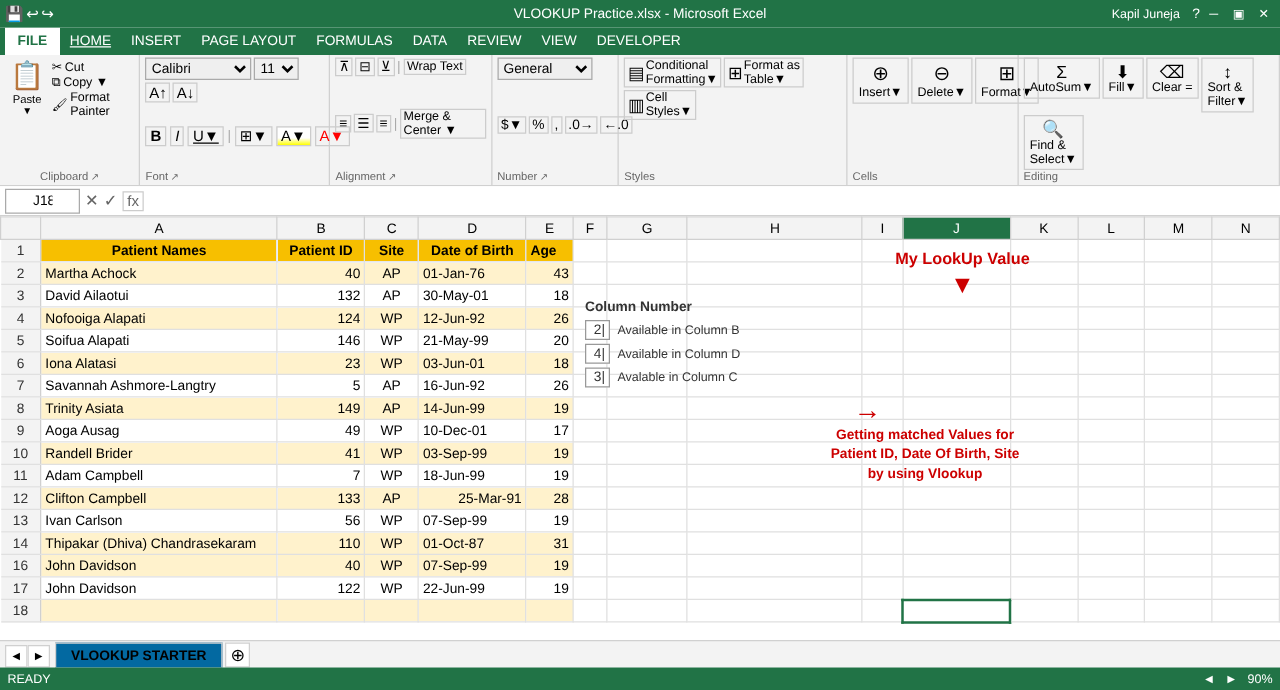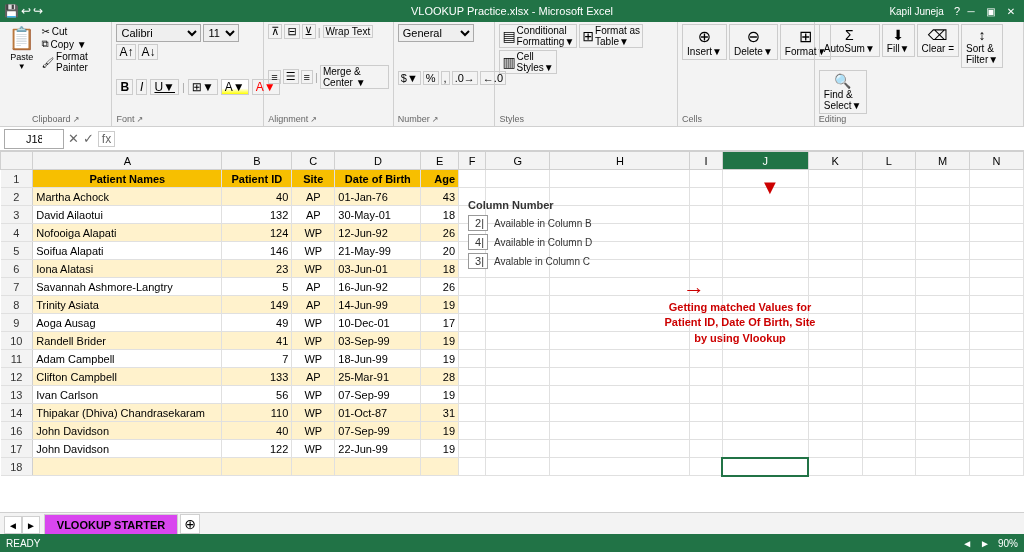--- a/index.html
+++ b/index.html
@@ -20,20 +20,31 @@
     <span>VLOOKUP Practice.xlsx - Microsoft Excel</span>
     <div style="position:absolute; right:4px; display:flex; align-items:center; gap:2px;">
       <span style="font-size:10px; margin-right:8px;">Kapil Juneja</span>
       <span style="cursor:pointer; font-size:11px; color:white;">?</span>
       <button style="width:18px;height:18px;background:transparent;border:none;color:white;cursor:pointer;font-size:10px;">─</button>
       <button style="width:18px;height:18px;background:transparent;border:none;color:white;cursor:pointer;font-size:10px;">▣</button>
       <button style="width:18px;height:18px;background:transparent;border:none;color:white;cursor:pointer;font-size:10px;">✕</button>
     </div>
   </div>
 
+  <div style="background:#217346; display:flex; height:22px; align-items:center; padding:0 4px;">
+    <div style="background:white; color:#217346; padding:2px 10px; font-size:11px; height:22px; display:flex; align-items:center; font-weight:bold; cursor:pointer;">FILE</div>
+    <div style="color:white; padding:2px 8px; font-size:11px; height:22px; display:flex; align-items:center; cursor:pointer; text-decoration:underline;">HOME</div>
+    <div style="color:white; padding:2px 8px; font-size:11px; height:22px; display:flex; align-items:center; cursor:pointer;">INSERT</div>
+    <div style="color:white; padding:2px 8px; font-size:11px; height:22px; display:flex; align-items:center; cursor:pointer;">PAGE LAYOUT</div>
+    <div style="color:white; padding:2px 8px; font-size:11px; height:22px; display:flex; align-items:center; cursor:pointer;">FORMULAS</div>
+    <div style="color:white; padding:2px 8px; font-size:11px; height:22px; display:flex; align-items:center; cursor:pointer;">DATA</div>
+    <div style="color:white; padding:2px 8px; font-size:11px; height:22px; display:flex; align-items:center; cursor:pointer;">REVIEW</div>
+    <div style="color:white; padding:2px 8px; font-size:11px; height:22px; display:flex; align-items:center; cursor:pointer;">VIEW</div>
+    <div style="color:white; padding:2px 8px; font-size:11px; height:22px; display:flex; align-items:center; cursor:pointer;">DEVELOPER</div>
+  </div>
 
   <div style="background:#f3f3f3; border-bottom:1px solid #d0d0d0; display:flex; align-items:stretch; min-height:66px; padding:0;">
 
     <div style="display:flex; flex-direction:column; align-items:center; border-right:1px solid #d0d0d0; padding:2px 6px; justify-content:space-between; min-width:60px;">
       <div style="display:flex; gap:4px; align-items:flex-start;">
         <div style="display:flex; flex-direction:column; align-items:center; cursor:pointer; padding:2px;">
           <span style="font-size:22px;">📋</span>
           <span style="font-size:9px;">Paste</span>
           <span style="font-size:8px;">▼</span>
         </div>
@@ -182,21 +193,21 @@
               <th style="width:50px; background:#f3f3f3; border:1px solid #d0d0d0; height:18px; font-weight:normal; font-size:11px; text-align:center;">N</th>
             </tr>
           </thead>
           <tbody id="grid-body">
           <tr>
                 <td style="background: rgb(243, 243, 243); border-right: 1px solid rgb(208, 208, 208); border-bottom: 1px solid rgb(224, 224, 224); text-align: center; font-size: 11px; color: rgb(51, 51, 51); padding: 0px 2px; width: 30px; height: 18px; white-space: nowrap;">1</td>
                 <td style="background: rgb(247, 191, 0); border-right: 1px solid rgb(224, 224, 224); border-bottom: 1px solid rgb(224, 224, 224); height: 18px; padding: 0px 3px; font-size: 11px; white-space: nowrap; overflow: hidden; vertical-align: middle; text-align: center; width: 148px; font-weight: bold;">Patient Names</td>
                 <td style="background: rgb(247, 191, 0); border-right: 1px solid rgb(224, 224, 224); border-bottom: 1px solid rgb(224, 224, 224); height: 18px; padding: 0px 3px; font-size: 11px; white-space: nowrap; overflow: hidden; vertical-align: middle; text-align: center; width: 65px; font-weight: bold;">Patient ID</td>
                 <td style="background: rgb(247, 191, 0); border-right: 1px solid rgb(224, 224, 224); border-bottom: 1px solid rgb(224, 224, 224); height: 18px; padding: 0px 3px; font-size: 11px; white-space: nowrap; overflow: hidden; vertical-align: middle; text-align: center; width: 40px; font-weight: bold;">Site</td>
                 <td style="background: rgb(247, 191, 0); border-right: 1px solid rgb(224, 224, 224); border-bottom: 1px solid rgb(224, 224, 224); height: 18px; padding: 0px 3px; font-size: 11px; white-space: nowrap; overflow: hidden; vertical-align: middle; text-align: center; width: 80px; font-weight: bold;">Date of Birth</td>
-                <td style="background: rgb(247, 191, 0); border-right: 1px solid rgb(224, 224, 224); border-bottom: 1px solid rgb(224, 224, 224); height: 18px; padding: 0px 3px; font-size: 11px; white-space: nowrap; overflow: hidden; vertical-align: middle; text-align: right; width: 35px; font-weight: bold;">Age</td>
+                <td style="background: rgb(247, 191, 0); border-right: 1px solid rgb(224, 224, 224); border-bottom: 1px solid rgb(224, 224, 224); height: 18px; padding: 0px 3px; font-size: 11px; white-space: nowrap; overflow: hidden; vertical-align: middle; text-align: left; width: 35px; font-weight: bold;">Age</td>
                 <td style="background: white; border-right: 1px solid rgb(224, 224, 224); border-bottom: 1px solid rgb(224, 224, 224); height: 18px; padding: 0px 3px; font-size: 11px; width: 25px;"></td>
                 <td style="background: white; border-right: 1px solid rgb(224, 224, 224); border-bottom: 1px solid rgb(224, 224, 224); height: 18px; padding: 0px 3px; font-size: 11px; width: 60px;"></td>
                 <td style="background: white; border-right: 1px solid rgb(224, 224, 224); border-bottom: 1px solid rgb(224, 224, 224); height: 18px; padding: 0px 3px; font-size: 11px; width: 130px;"></td>
                 <td style="background: white; border-right: 1px solid rgb(224, 224, 224); border-bottom: 1px solid rgb(224, 224, 224); height: 18px; padding: 0px 3px; font-size: 11px; width: 30px;"></td>
                 <td style="background: white; border-right: 1px solid rgb(224, 224, 224); border-bottom: 1px solid rgb(224, 224, 224); height: 18px; padding: 0px 3px; font-size: 11px; width: 80px;"></td>
                 <td style="background: white; border-right: 1px solid rgb(224, 224, 224); border-bottom: 1px solid rgb(224, 224, 224); height: 18px; padding: 0px 3px; font-size: 11px; width: 50px;"></td>
                 <td style="background: white; border-right: 1px solid rgb(224, 224, 224); border-bottom: 1px solid rgb(224, 224, 224); height: 18px; padding: 0px 3px; font-size: 11px; width: 50px;"></td>
                 <td style="background: white; border-right: 1px solid rgb(224, 224, 224); border-bottom: 1px solid rgb(224, 224, 224); height: 18px; padding: 0px 3px; font-size: 11px; width: 50px;"></td>
                 <td style="background: white; border-right: 1px solid rgb(224, 224, 224); border-bottom: 1px solid rgb(224, 224, 224); height: 18px; padding: 0px 3px; font-size: 11px; width: 50px;"></td>
               </tr>
@@ -368,21 +379,21 @@
                 <td style="background: white; border-right: 1px solid rgb(224, 224, 224); border-bottom: 1px solid rgb(224, 224, 224); height: 18px; padding: 0px 3px; font-size: 11px; width: 50px;"></td>
                 <td style="background: white; border-right: 1px solid rgb(224, 224, 224); border-bottom: 1px solid rgb(224, 224, 224); height: 18px; padding: 0px 3px; font-size: 11px; width: 50px;"></td>
                 <td style="background: white; border-right: 1px solid rgb(224, 224, 224); border-bottom: 1px solid rgb(224, 224, 224); height: 18px; padding: 0px 3px; font-size: 11px; width: 50px;"></td>
                 <td style="background: white; border-right: 1px solid rgb(224, 224, 224); border-bottom: 1px solid rgb(224, 224, 224); height: 18px; padding: 0px 3px; font-size: 11px; width: 50px;"></td>
               </tr>
               <tr>
                 <td style="background: rgb(243, 243, 243); border-right: 1px solid rgb(208, 208, 208); border-bottom: 1px solid rgb(224, 224, 224); text-align: center; font-size: 11px; color: rgb(51, 51, 51); padding: 0px 2px; width: 30px; height: 18px; white-space: nowrap;">12</td>
                 <td style="background: rgb(255, 242, 204); border-right: 1px solid rgb(224, 224, 224); border-bottom: 1px solid rgb(224, 224, 224); height: 18px; padding: 0px 3px; font-size: 11px; white-space: nowrap; overflow: hidden; vertical-align: middle; text-align: left; width: 148px;">Clifton Campbell</td>
                 <td style="background: rgb(255, 242, 204); border-right: 1px solid rgb(224, 224, 224); border-bottom: 1px solid rgb(224, 224, 224); height: 18px; padding: 0px 3px; font-size: 11px; white-space: nowrap; overflow: hidden; vertical-align: middle; text-align: right; width: 65px;">133</td>
                 <td style="background: rgb(255, 242, 204); border-right: 1px solid rgb(224, 224, 224); border-bottom: 1px solid rgb(224, 224, 224); height: 18px; padding: 0px 3px; font-size: 11px; white-space: nowrap; overflow: hidden; vertical-align: middle; text-align: center; width: 40px;">AP</td>
-                <td style="background: rgb(255, 242, 204); border-right: 1px solid rgb(224, 224, 224); border-bottom: 1px solid rgb(224, 224, 224); height: 18px; padding: 0px 3px; font-size: 11px; white-space: nowrap; overflow: hidden; vertical-align: middle; text-align: left; width: 80px;">25-Mar-91</td>
+                <td style="background: rgb(255, 242, 204); border-right: 1px solid rgb(224, 224, 224); border-bottom: 1px solid rgb(224, 224, 224); height: 18px; padding: 0px 3px; font-size: 11px; white-space: nowrap; overflow: hidden; vertical-align: middle; text-align: right; width: 80px;">25-Mar-91</td>
                 <td style="background: rgb(255, 242, 204); border-right: 1px solid rgb(224, 224, 224); border-bottom: 1px solid rgb(224, 224, 224); height: 18px; padding: 0px 3px; font-size: 11px; white-space: nowrap; overflow: hidden; vertical-align: middle; text-align: right; width: 35px;">28</td>
                 <td style="background: white; border-right: 1px solid rgb(224, 224, 224); border-bottom: 1px solid rgb(224, 224, 224); height: 18px; padding: 0px 3px; font-size: 11px; width: 25px;"></td>
                 <td style="background: white; border-right: 1px solid rgb(224, 224, 224); border-bottom: 1px solid rgb(224, 224, 224); height: 18px; padding: 0px 3px; font-size: 11px; width: 60px;"></td>
                 <td style="background: white; border-right: 1px solid rgb(224, 224, 224); border-bottom: 1px solid rgb(224, 224, 224); height: 18px; padding: 0px 3px; font-size: 11px; width: 130px;"></td>
                 <td style="background: white; border-right: 1px solid rgb(224, 224, 224); border-bottom: 1px solid rgb(224, 224, 224); height: 18px; padding: 0px 3px; font-size: 11px; width: 30px;"></td>
                 <td style="background: white; border-right: 1px solid rgb(224, 224, 224); border-bottom: 1px solid rgb(224, 224, 224); height: 18px; padding: 0px 3px; font-size: 11px; width: 80px;"></td>
                 <td style="background: white; border-right: 1px solid rgb(224, 224, 224); border-bottom: 1px solid rgb(224, 224, 224); height: 18px; padding: 0px 3px; font-size: 11px; width: 50px;"></td>
                 <td style="background: white; border-right: 1px solid rgb(224, 224, 224); border-bottom: 1px solid rgb(224, 224, 224); height: 18px; padding: 0px 3px; font-size: 11px; width: 50px;"></td>
                 <td style="background: white; border-right: 1px solid rgb(224, 224, 224); border-bottom: 1px solid rgb(224, 224, 224); height: 18px; padding: 0px 3px; font-size: 11px; width: 50px;"></td>
                 <td style="background: white; border-right: 1px solid rgb(224, 224, 224); border-bottom: 1px solid rgb(224, 224, 224); height: 18px; padding: 0px 3px; font-size: 11px; width: 50px;"></td>
@@ -470,20 +481,21 @@
                 <td style="background: white; border-right: 1px solid rgb(224, 224, 224); border-bottom: 1px solid rgb(224, 224, 224); height: 18px; padding: 0px 3px; font-size: 11px; width: 50px;"></td>
                 <td style="background: white; border-right: 1px solid rgb(224, 224, 224); border-bottom: 1px solid rgb(224, 224, 224); height: 18px; padding: 0px 3px; font-size: 11px; width: 50px;"></td>
                 <td style="background: white; border-right: 1px solid rgb(224, 224, 224); border-bottom: 1px solid rgb(224, 224, 224); height: 18px; padding: 0px 3px; font-size: 11px; width: 50px;"></td>
                 <td style="background: white; border-right: 1px solid rgb(224, 224, 224); border-bottom: 1px solid rgb(224, 224, 224); height: 18px; padding: 0px 3px; font-size: 11px; width: 50px;"></td>
               </tr>
             </tbody>
         </table>
 
         <div style="position:absolute; top:18px; left:460px; width:560px; padding:8px;">
 
+          <div style="color:#cc0000; font-weight:bold; font-size:13px; text-align:center; margin-bottom:4px; margin-left:60px;">My LookUp Value</div>
 
           <div style="text-align:center; color:#cc0000; font-size:20px; line-height:1; margin-bottom:2px; margin-left:60px;">▼</div>
 
           <div style="display:flex; gap:16px; align-items:flex-start;">
 
 
             <div style="font-size:11px; color:#333;">
               <div style="font-weight:bold; margin-bottom:4px;">Column Number</div>
               <div style="display:flex; align-items:center; gap:6px; margin-bottom:3px;">
                 <div style="width:20px; text-align:right; border:1px solid #999; padding:1px 3px; background:white; font-size:11px;">2|</div>
@@ -515,21 +527,21 @@
       </div>
     </div>
   </div>
 
   <div style="display:flex; flex-direction:column;">
     <div style="display:flex; align-items:flex-end; height:22px; background:#f3f3f3; border-top:1px solid #d0d0d0;">
       <div style="display:flex; align-items:center; margin-left:4px;">
         <span style="cursor:pointer; font-size:10px; padding:0 3px; border:1px solid #d0d0d0; background:white; height:18px; display:flex; align-items:center;">◄</span>
         <span style="cursor:pointer; font-size:10px; padding:0 3px; border:1px solid #d0d0d0; background:white; height:18px; display:flex; align-items:center;">►</span>
       </div>
-      <div style="background:#d946ef; border:1px solid #d0d0d0; border-bottom:none; padding:2px 12px; font-size:11px; cursor:pointer; height:20px; display:flex; align-items:center; font-weight:bold; margin-left:4px;">VLOOKUP STARTER</div>
+      <div style="background:#0369a1; border:1px solid #d0d0d0; border-bottom:none; padding:2px 12px; font-size:11px; cursor:pointer; height:20px; display:flex; align-items:center; font-weight:bold; margin-left:4px;">VLOOKUP STARTER</div>
       <div style="width:20px; height:20px; border:1px solid #d0d0d0; background:white; cursor:pointer; display:flex; align-items:center; justify-content:center; font-size:14px; margin-left:2px;">⊕</div>
     </div>
     <div style="display:flex; align-items:center; justify-content:space-between; height:18px; background:#217346; color:white; font-size:10px; padding:0 6px;">
       <span>READY</span>
       <div style="display:flex; align-items:center; gap:8px;">
         <span style="cursor:pointer;">◄</span>
         <span style="cursor:pointer;">►</span>
         <span>90%</span>
       </div>
     </div>

